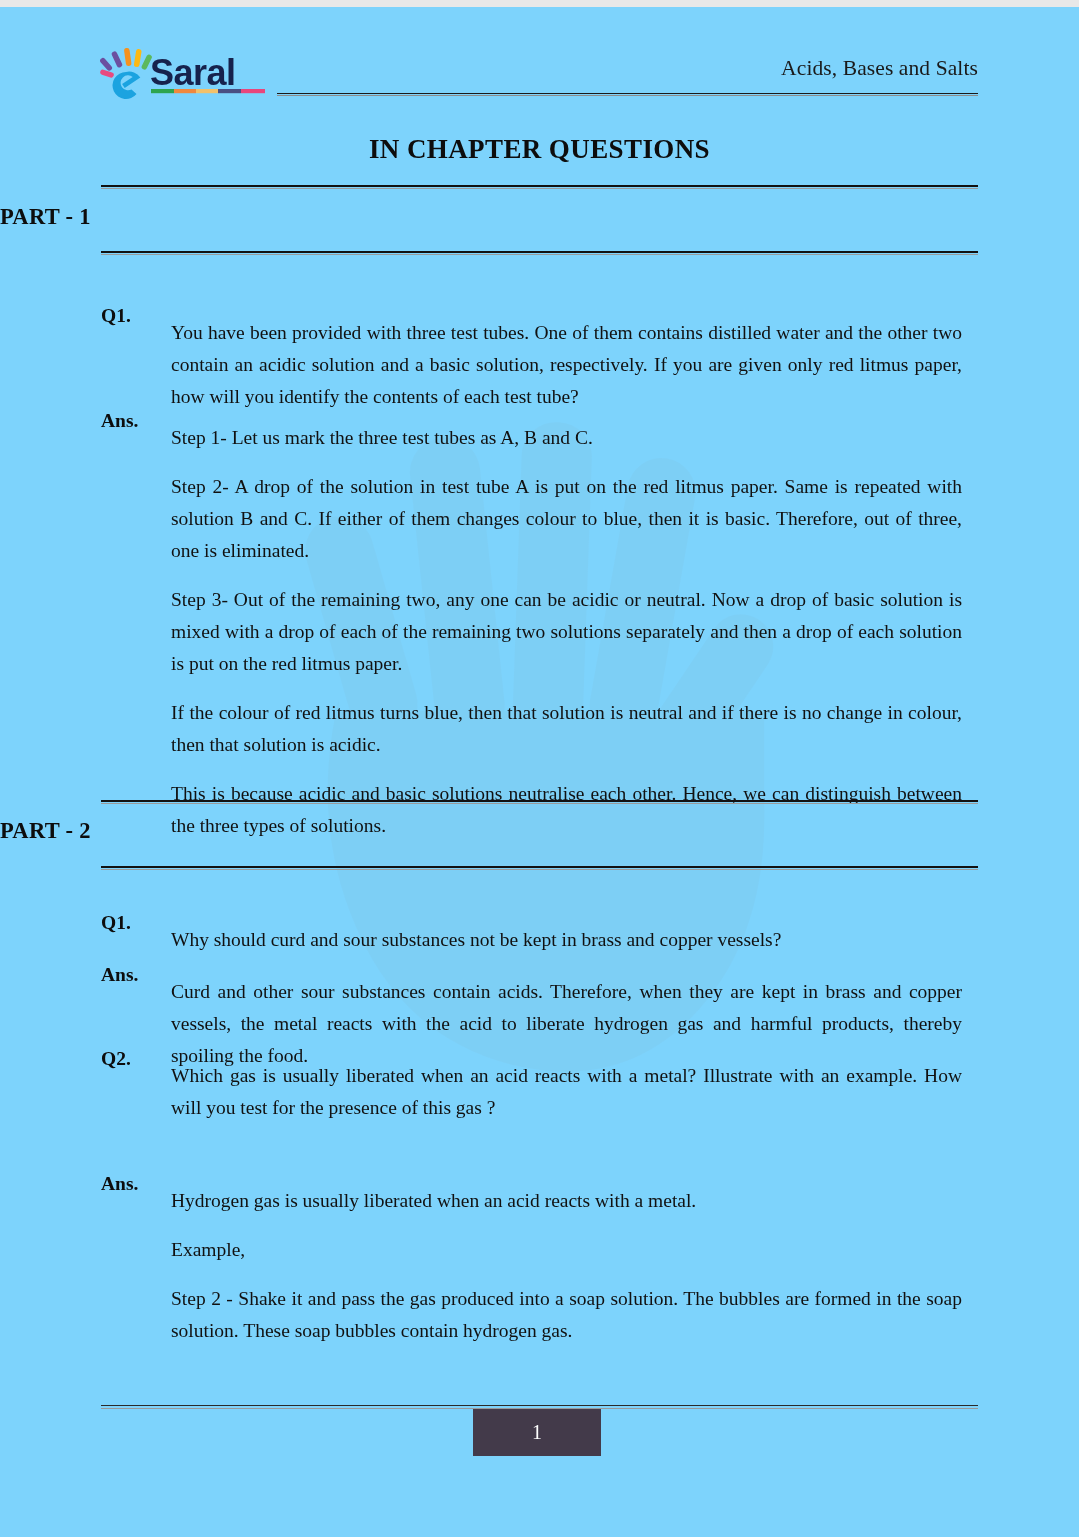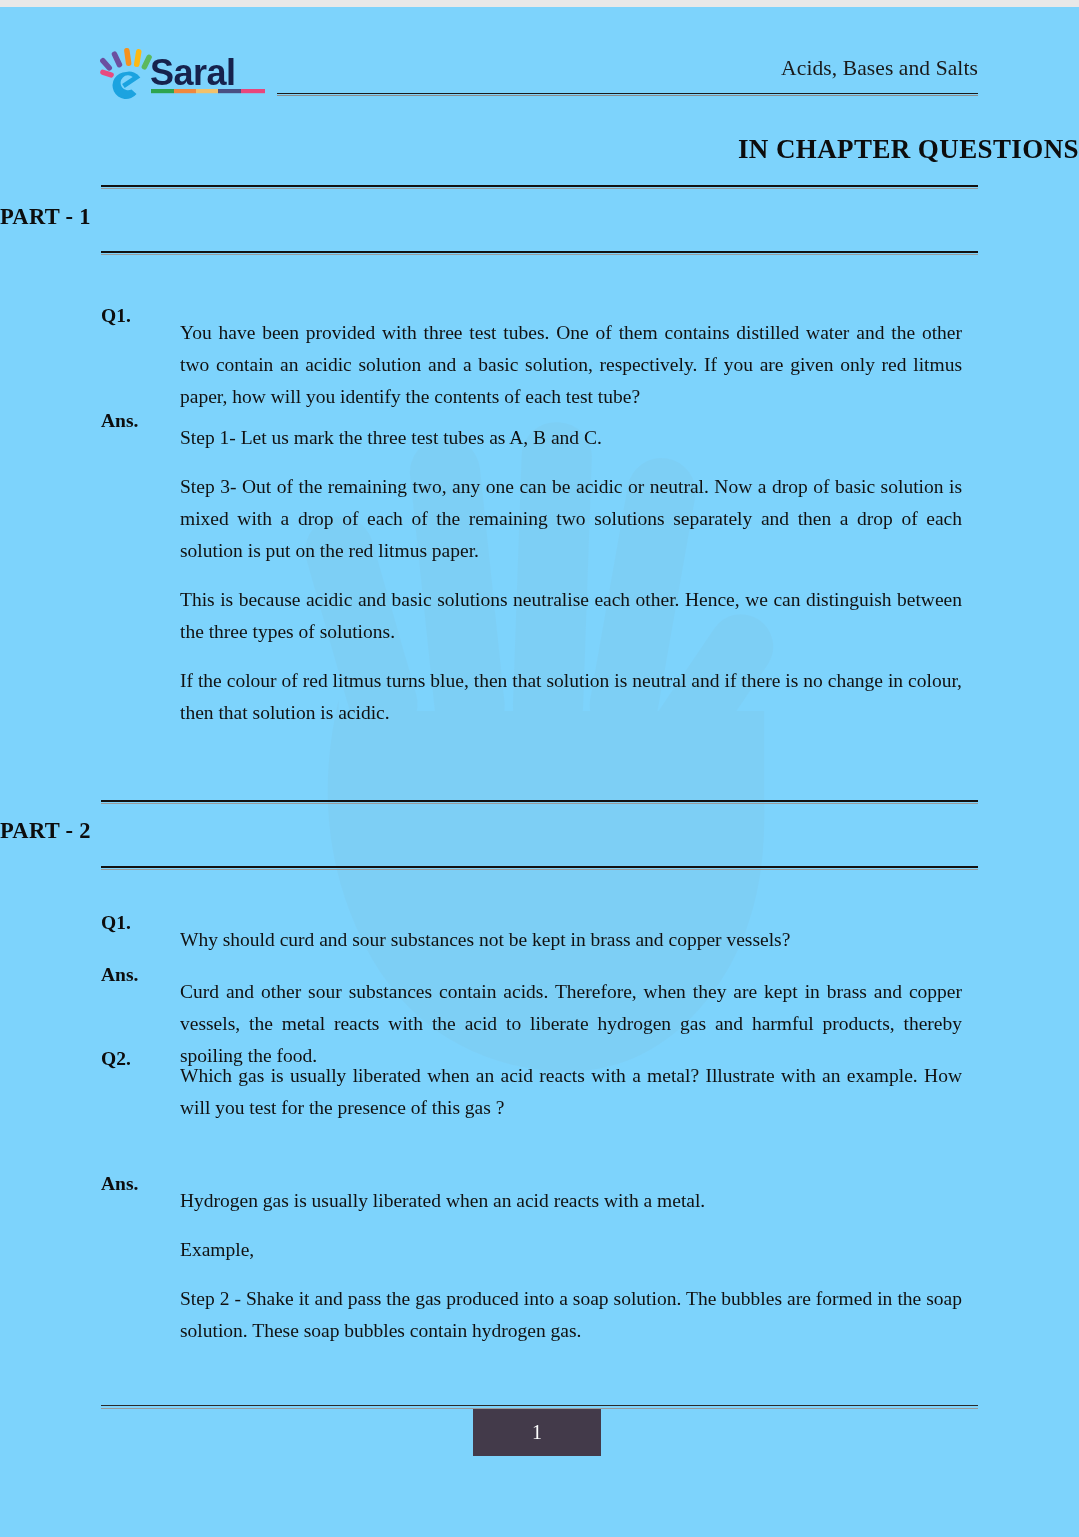--- a/index.html
+++ b/index.html
@@ -85,21 +85,21 @@
     color: #1a1a1a;
     letter-spacing: 0.1px;
     white-space: nowrap;
   }
 
   
   .doc-title {
     position: absolute;
     left: 0; top: 127px;
     width: 1079px;
-    text-align: right;
+    text-align: center;
     font-size: 27px;
     font-weight: bold;
     letter-spacing: 0.4px;
     color: #0d0d0d;
   }
 
   .hr {
     position: absolute;
     left: 101px;
     width: 877px;
@@ -122,21 +122,20 @@
     letter-spacing: 0.3px;
   }
 
   
   .qa {
     position: absolute;
     left: 101px;
     width: 878px;
     display: flex;
     align-items: flex-start;
-    gap: 9px;
   }
   .qa-label {
     width: 53px;
     flex: 0 0 53px;
     font-size: 19.5px;
     font-weight: bold;
     color: #0d0d0d;
     line-height: 32px;
   }
   .qa-body {
@@ -250,23 +249,24 @@
       <div class="qa-label">Q1.</div>
       <div class="qa-body">
         <p class="j">You have been provided with three test tubes. One of them contains distilled water and the other two contain an acidic solution and a basic solution, respectively. If you are given only red litmus paper, how will you identify the contents of each test  tube?</p>
       </div>
     </div>
 
     <div class="qa" style="top:398px;">
       <div class="qa-label">Ans.</div>
       <div class="qa-body">
         <p class="nj">Step 1- Let us mark the three test tubes as A, B and C.</p>
+        <p class="j">Step 2- A drop of the solution in test tube A is put on the red litmus paper. Same is repeated with solution B and C. If either of them changes colour to blue, then it is basic. Therefore, out of three, one is eliminated.</p>
         <p class="j">Step 3- Out of the remaining two, any one can be acidic or neutral. Now a drop of basic solution is mixed with a drop of each of the  remaining two solutions separately and then a drop of each solution is put on the red litmus paper.</p>
+        <p class="j">If the colour of red litmus turns blue, then that solution is neutral and if there is no change in colour, then that solution is acidic.</p>
         <p class="j">This is because acidic and basic solutions neutralise each other. Hence, we can distinguish between the three types of solutions.</p>
-        <p class="j">If the colour of red litmus turns blue, then that solution is neutral and if there is no change in colour, then that solution is acidic.</p>
       </div>
     </div>
 
     <div class="hr" style="top:793px;">
         <div></div>
       </div>
     <div class="part-title" style="top:811px;">PART - 2</div>
     <div class="hr" style="top:859px;">
         <div></div>
       </div>

